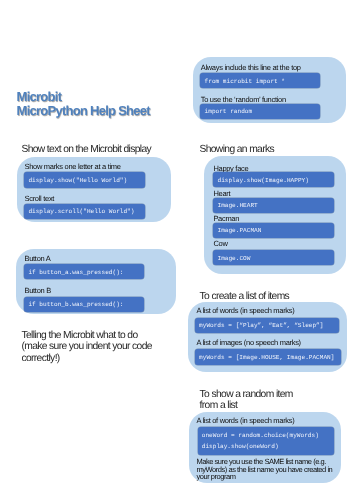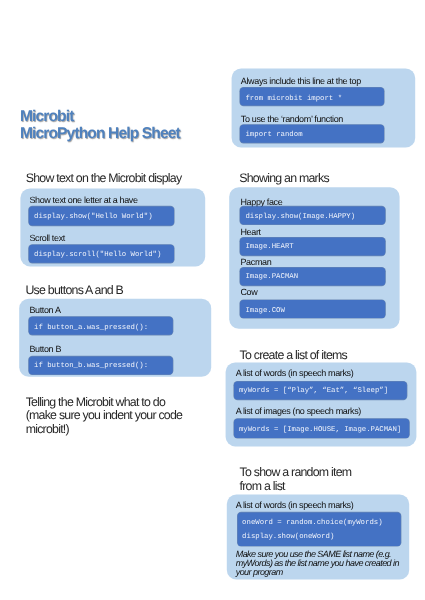--- a/index.html
+++ b/index.html
@@ -8,72 +8,71 @@
        -webkit-font-smoothing:antialiased;text-rendering:geometricPrecision;}
   .page{position:relative;width:354px;height:500px;background:#fff;overflow:hidden;}
 
   .title{position:absolute;color:#4f81bd;font-weight:bold;font-size:13px;
          letter-spacing:-0.74px;white-space:nowrap;
          text-shadow:0.6px 0.8px 0.7px rgba(90,90,90,0.55);}
 
   .heading{position:absolute;color:#272727;font-size:10.3px;line-height:11.4px;
            white-space:pre-line;letter-spacing:-0.63px;}
 
-  .card{position:absolute;background:#bcd6ee;border-radius:8px;}
+  .card{position:absolute;background:#bcd6ee;border-radius:18px;}
 
   .lbl{position:absolute;color:#0d0d0d;font-size:7.5px;line-height:8px;
        white-space:nowrap;letter-spacing:-0.3px;}
 
   .code{position:absolute;background:#4472c4;border-radius:3px;color:#eef2fb;
         font-family:"Liberation Mono",monospace;font-size:6.1px;
         box-sizing:border-box;padding-left:4.2px;white-space:pre;
         box-shadow:0 0 0 0.5px rgba(40,74,135,0.55);}
   .code.one{line-height:15.1px;padding-top:0.4px;}
   .code.two{line-height:11.15px;padding-top:3.2px;}
 
   .note{position:absolute;color:#0d0d0d;font-size:7.5px;line-height:7.55px;
-        letter-spacing:-0.45px;white-space:pre-line;font-style:italic;}
+        letter-spacing:-0.45px;white-space:pre-line;}
 </style>
 </head>
 <body>
 
 <div class="page">
 
   <div class="title" style="left:16.6px;top:88.6px">Microbit</div>
   <div class="title" style="left:16.6px;top:103.3px">MicroPython Help Sheet</div>
 
   <div class="heading" style="left:21.4px;top:143.9px">Show text on the Microbit display</div>
   <div class="card" style="left:17.1px;top:156.8px;width:153.8px;height:65.1px">
-    <div class="lbl" style="left:7.4px;top:6.2px">Show text one letter at a have</div>
+    <div class="lbl" style="left:7.4px;top:6.2px">Show marks one letter at a time</div>
     <div class="code one" style="left:7.1px;top:15.7px;width:120.5px;height:15.1px">display.show("Hello World")</div>
     <div class="lbl" style="left:7.4px;top:38.1px">Scroll text</div>
     <div class="code one" style="left:7.1px;top:46.8px;width:120.6px;height:15.1px">display.scroll("Hello World")</div>
   </div>
 
-  <div class="heading" style="left:21.2px;top:236.7px">Use buttons A and B</div>
   <div class="card" style="left:16.3px;top:249px;width:160px;height:64.9px">
     <div class="lbl" style="left:8.2px;top:5.7px">Button A</div>
     <div class="code one" style="left:7.9px;top:15.4px;width:119.8px;height:15.1px">if button_a.was_pressed():</div>
     <div class="lbl" style="left:8.2px;top:38.3px">Button B</div>
     <div class="code one" style="left:7.9px;top:48px;width:119.8px;height:15.1px">if button_b.was_pressed():</div>
   </div>
 
   <div class="heading" style="left:21.4px;top:329.9px">Telling the Microbit what to do
 (make sure you indent your code
-microbit!)</div>
+correctly!)</div>
 
   <div class="card" style="left:192.7px;top:56.9px;width:153.2px;height:66.5px">
     <div class="lbl" style="left:8px;top:6.8px">Always include this line at the top</div>
     <div class="code one" style="left:7.7px;top:16.4px;width:120px;height:15.1px">from microbit import *</div>
     <div class="lbl" style="left:8px;top:39.3px">To use the ‘random’ function</div>
     <div class="code one" style="left:7.7px;top:47.2px;width:120px;height:15.1px">import random</div>
   </div>
 
   <div class="heading" style="left:199.4px;top:143.7px">Showing an marks</div>
-  <div class="card" style="left:191px;top:156.2px;width:142px;height:118.3px">
+  <div class="card" style="left:204px;top:156.2px;width:142px;height:118.3px">
     <div class="lbl" style="left:9.4px;top:8.4px">Happy face</div>
     <div class="code one" style="left:9.3px;top:16.1px;width:120.6px;height:15.1px">display.show(Image.HAPPY)</div>
     <div class="lbl" style="left:9.4px;top:33.5px">Heart</div>
     <div class="code one" style="left:9.3px;top:41.5px;width:120.6px;height:15.1px">Image.HEART</div>
     <div class="lbl" style="left:9.4px;top:58.9px">Pacman</div>
     <div class="code one" style="left:9.3px;top:66.7px;width:120.6px;height:15.1px">Image.PACMAN</div>
     <div class="lbl" style="left:9.4px;top:84.3px">Cow</div>
     <div class="code one" style="left:9.3px;top:94.2px;width:120.6px;height:15.1px">Image.COW</div>
   </div>
 

